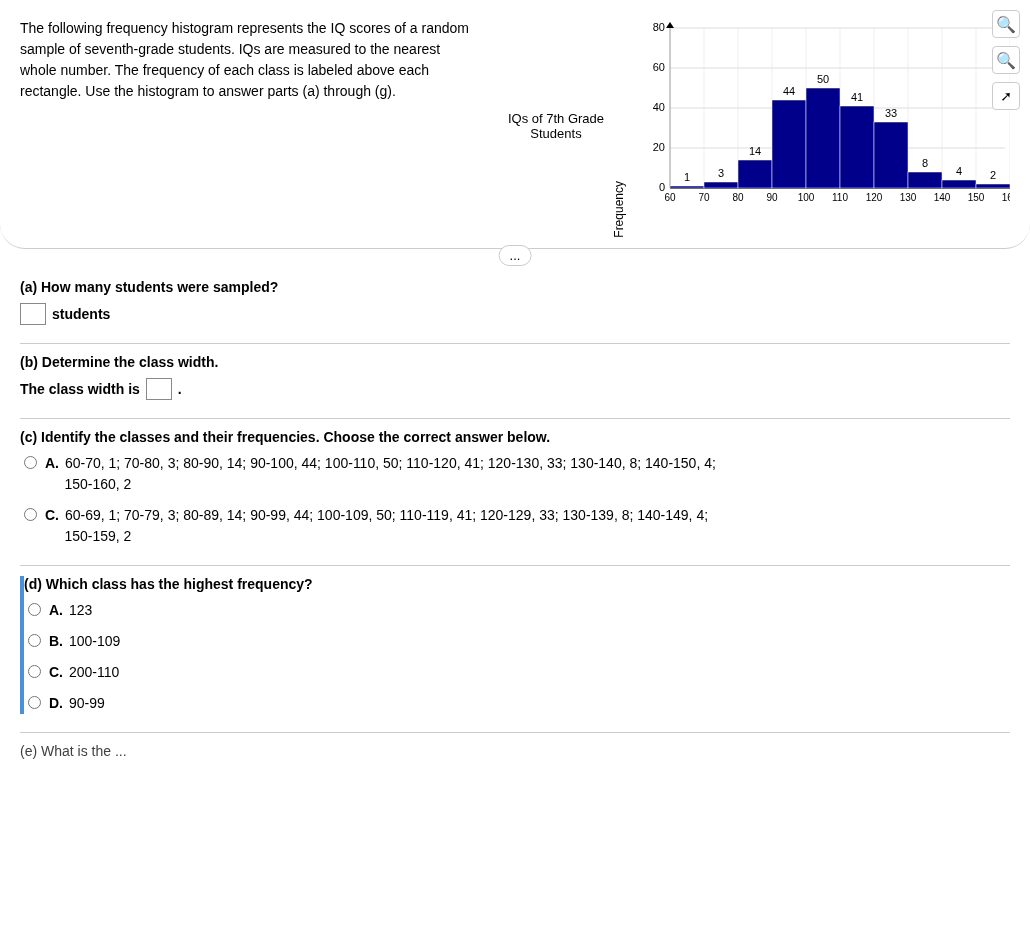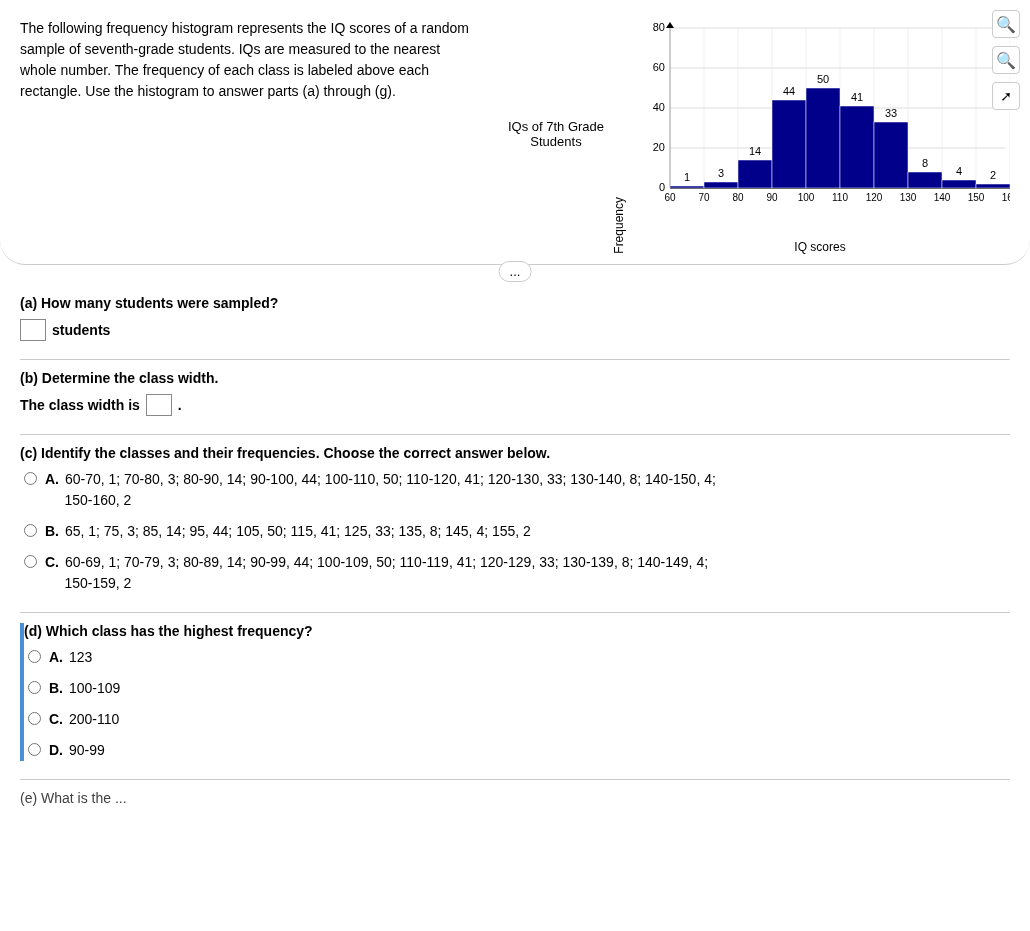--- a/index.html
+++ b/index.html
@@ -237,21 +237,20 @@
           <text x="108" y="183" text-anchor="middle" font-size="10">80</text>
           <text x="142" y="183" text-anchor="middle" font-size="10">90</text>
           <text x="176" y="183" text-anchor="middle" font-size="10">100</text>
           <text x="210" y="183" text-anchor="middle" font-size="10">110</text>
           <text x="244" y="183" text-anchor="middle" font-size="10">120</text>
           <text x="278" y="183" text-anchor="middle" font-size="10">130</text>
           <text x="312" y="183" text-anchor="middle" font-size="10">140</text>
           <text x="346" y="183" text-anchor="middle" font-size="10">150</text>
           <text x="380" y="183" text-anchor="middle" font-size="10">160</text>
         </svg>
-        <div class="x-axis-label">IQ scores</div>
       </div>
     </div>
   </div>
 
   <div class="toolbar-icons">
     <div class="icon-btn">🔍</div>
     <div class="icon-btn">🔍</div>
     <div class="expand-btn">➚</div>
   </div>
 
@@ -286,27 +285,20 @@
     <div class="radio-group">
 
       <div class="radio-option">
         <input type="radio" name="part_c" style="">
         <div>
           <span class="option-label">A.</span>
           <span> 60-70, 1; 70-80, 3; 80-90, 14; 90-100, 44; 100-110, 50; 110-120, 41; 120-130, 33; 130-140, 8; 140-150, 4;<br>&nbsp;&nbsp;&nbsp;&nbsp;&nbsp;150-160, 2</span>
         </div>
       </div>
 
-      <div class="radio-option">
-        <input type="radio" name="part_c" style="">
-        <div>
-          <span class="option-label">B.</span>
-          <span> 65, 1; 75, 3; 85, 14; 95, 44; 105, 50; 115, 41; 125, 33; 135, 8; 145, 4; 155, 2</span>
-        </div>
-      </div>
 
       <div class="radio-option">
         <input type="radio" name="part_c" style="">
         <div>
           <span class="option-label">C.</span>
           <span> 60-69, 1; 70-79, 3; 80-89, 14; 90-99, 44; 100-109, 50; 110-119, 41; 120-129, 33; 130-139, 8; 140-149, 4;<br>&nbsp;&nbsp;&nbsp;&nbsp;&nbsp;150-159, 2</span>
         </div>
       </div>
 
     </div>

